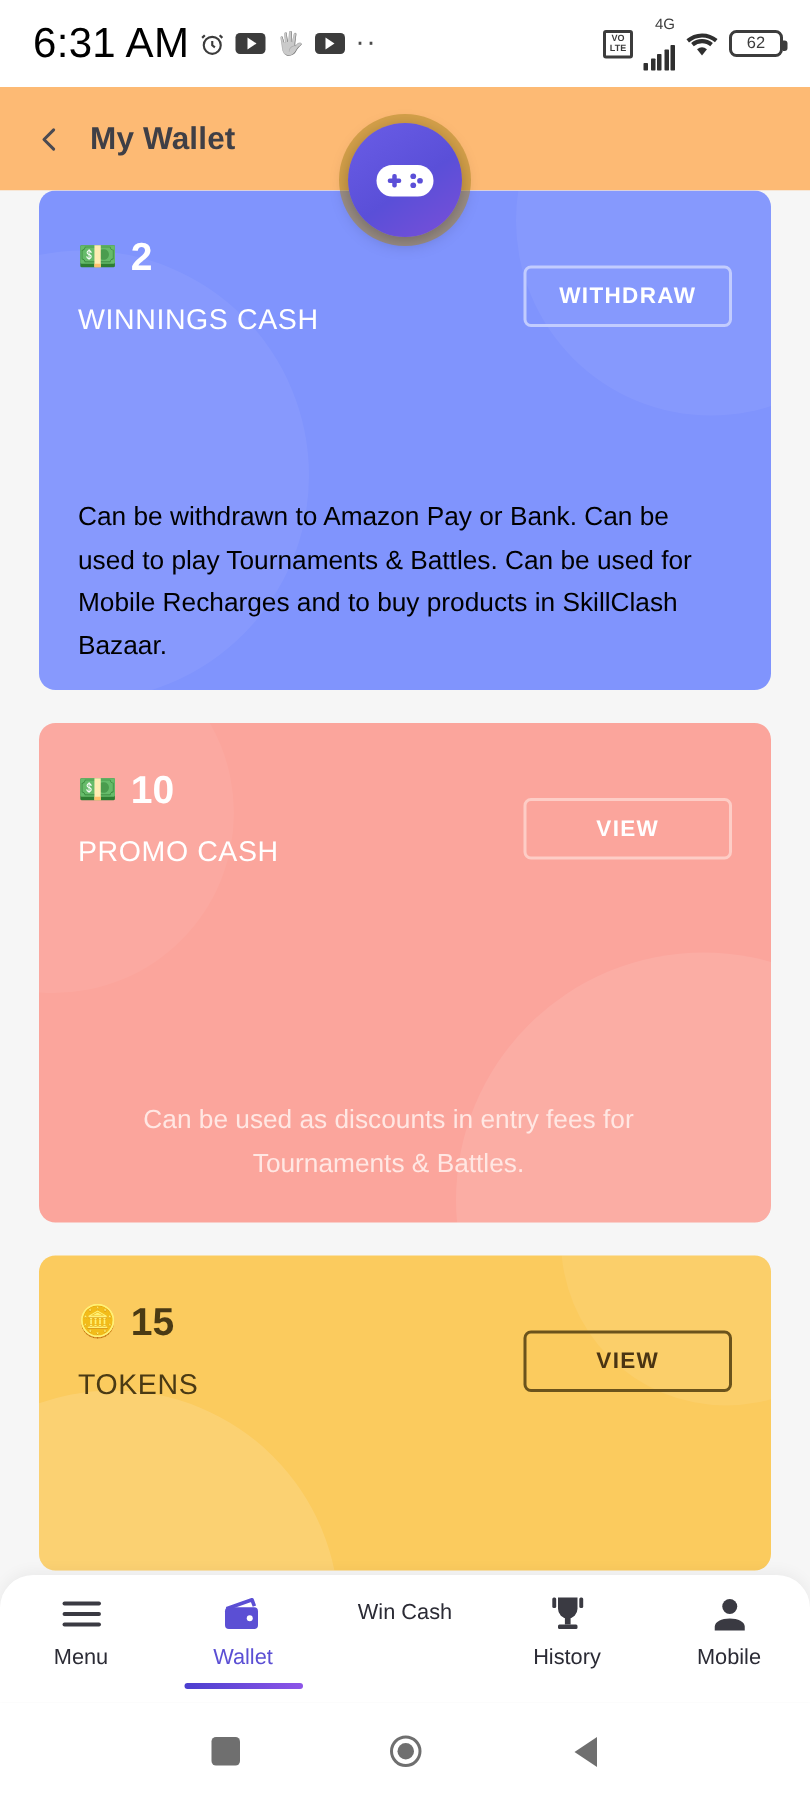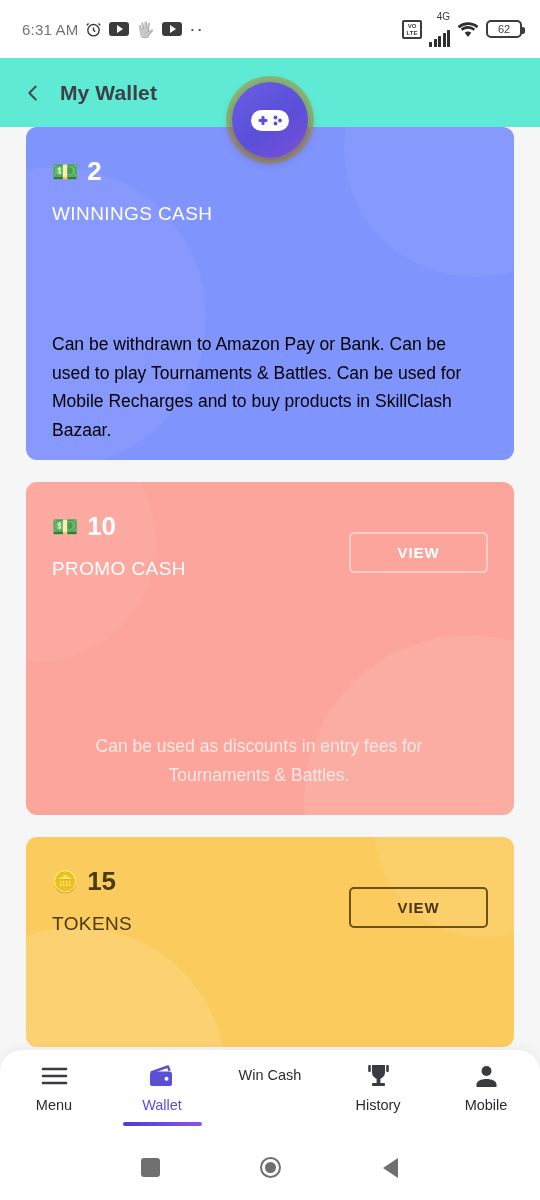--- a/index.html
+++ b/index.html
@@ -11,21 +11,21 @@
     position:relative;
   }
 
   
   .status-bar{
     height:58px; background:#ffffff;
     display:flex; align-items:center; justify-content:space-between;
     padding:0 18px 0 22px;
   }
   .sb-left{ display:flex; align-items:center; gap:7px; }
-  .sb-time{ font-size:15px; color:#737373; font-weight:400; letter-spacing:.2px; }
+  .sb-time{ font-size:28px; color:#000000; font-weight:400; letter-spacing:.2px; }
   .sb-right{ display:flex; align-items:center; gap:7px; }
   .ic{ display:inline-flex; align-items:center; justify-content:center; }
 
   .alarm-ic svg{ display:block; }
   .yt-ic{
     width:20px;height:14px;background:#3c3c3c;border-radius:3px;
     display:inline-flex;align-items:center;justify-content:center;
   }
   .yt-ic::after{
     content:""; width:0;height:0;
@@ -56,21 +56,21 @@
     display:flex;align-items:center;justify-content:center;
     font-size:11px;color:#3c3c3c;position:relative;font-weight:400;
   }
   .batt::after{
     content:"";position:absolute;right:-5px;top:5px;width:3px;height:7px;
     background:#3c3c3c;border-radius:0 2px 2px 0;
   }
 
   
   .app-header{
-    height:69px;background:#5eead4;display:flex;align-items:center;
+    height:69px;background:#fdba74;display:flex;align-items:center;
     padding:0 20px; gap:14px;
   }
   .back-btn{ width:26px;height:26px;display:flex;align-items:center;justify-content:center;cursor:pointer;}
   .page-title{ font-size:21px;color:#3f3f46;font-weight:700;letter-spacing:.1px;}
 
   
   .content{
     position:absolute; top:127px; left:0; right:0; bottom:0;
     background:#f6f6f6; overflow:hidden;
   }
@@ -221,20 +221,21 @@
     <span class="blob b1"></span>
     <span class="blob b2"></span>
     <div class="card-top">
       <div>
         <div class="amount-row">
           <span class="coin-emoji">💵</span>
           <span class="amount">2</span>
         </div>
         <div class="card-label">WINNINGS CASH</div>
       </div>
+      <div class="card-btn">WITHDRAW</div>
     </div>
     <div class="card-desc">Can be withdrawn to Amazon Pay or Bank. Can be used to play Tournaments &amp; Battles. Can be used for Mobile Recharges and to buy products in SkillClash Bazaar.</div>
   </div>
 
   <div class="card pink">
     <span class="blob b1"></span>
     <span class="blob b2"></span>
     <div class="card-top">
       <div>
         <div class="amount-row">

